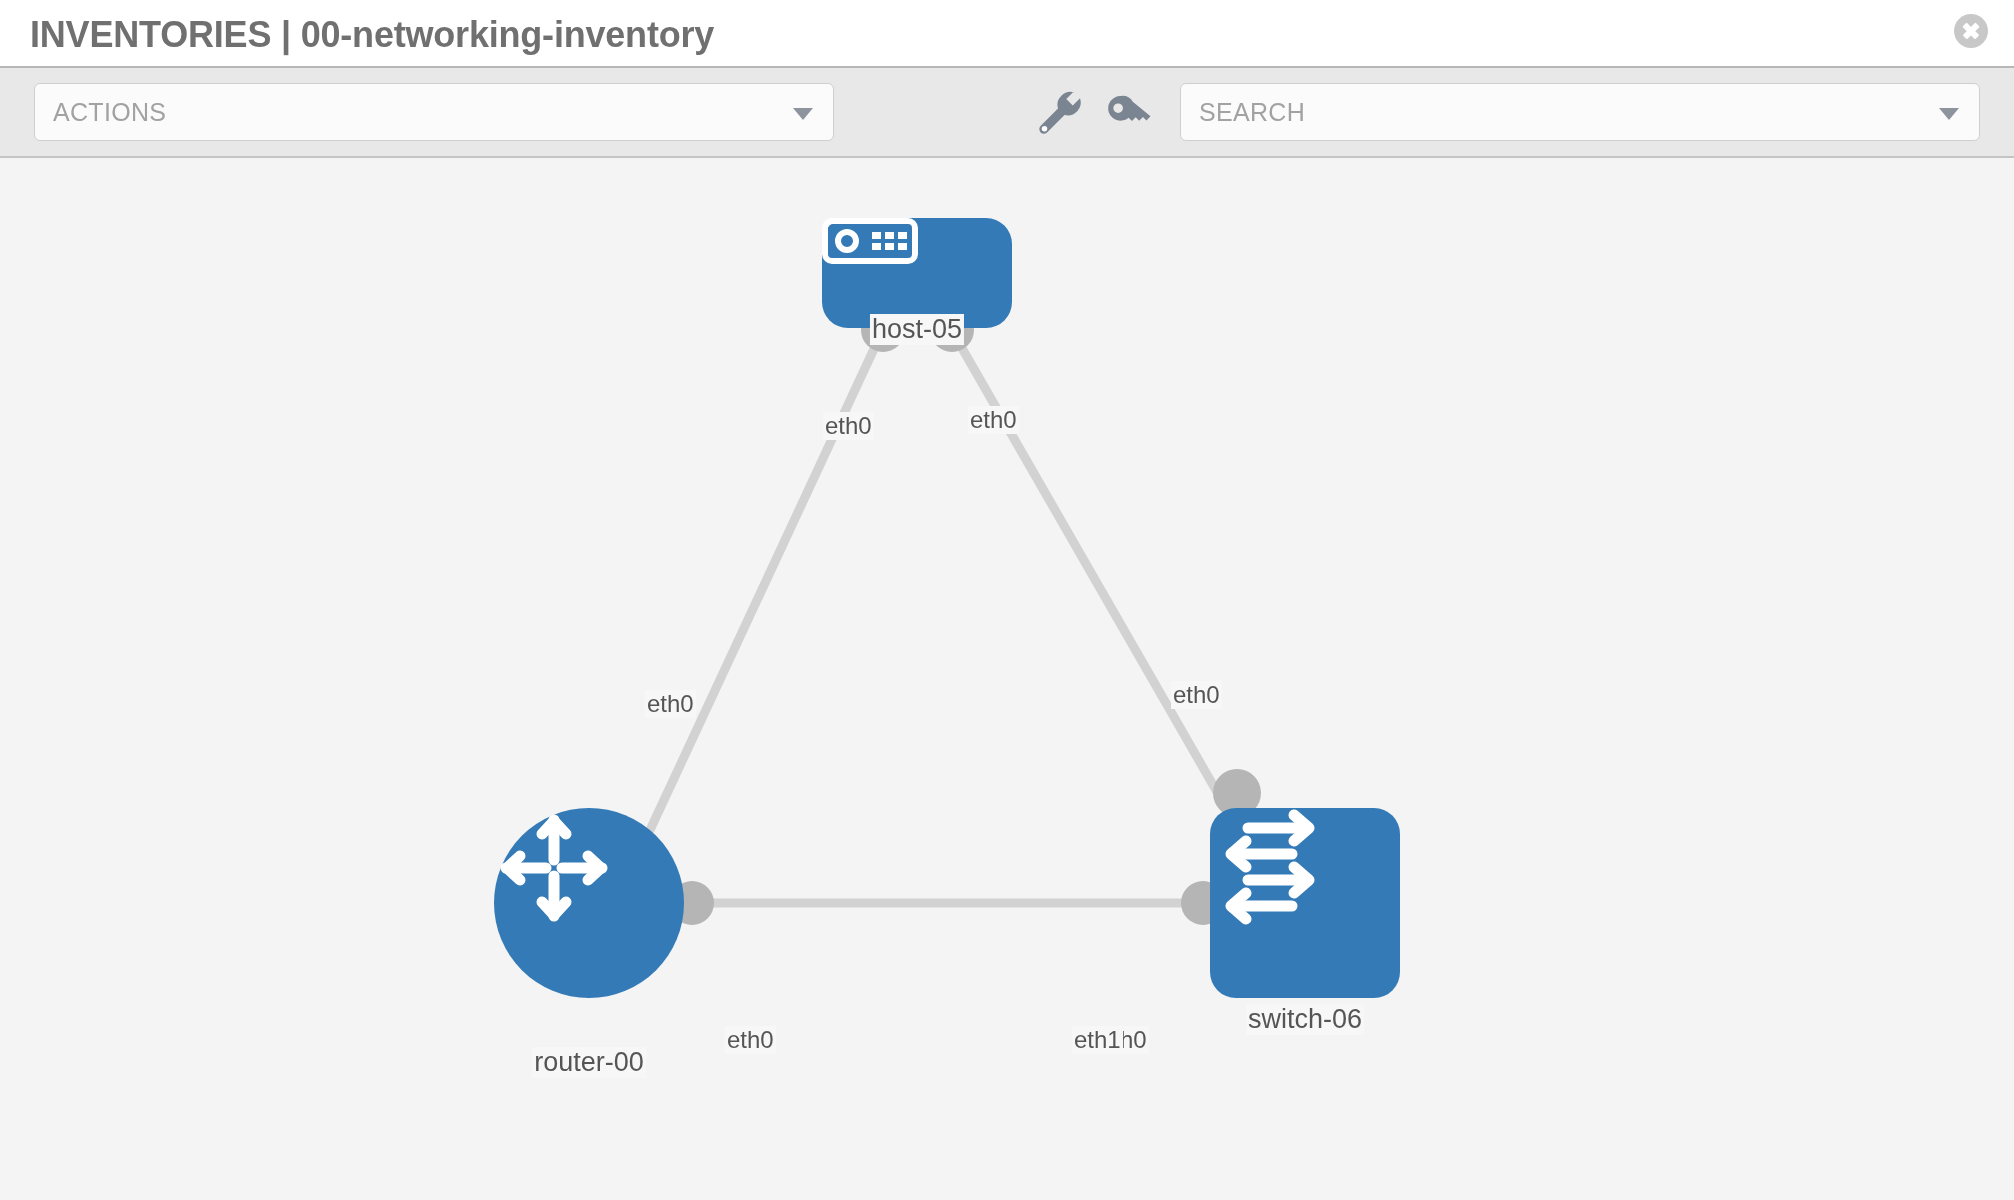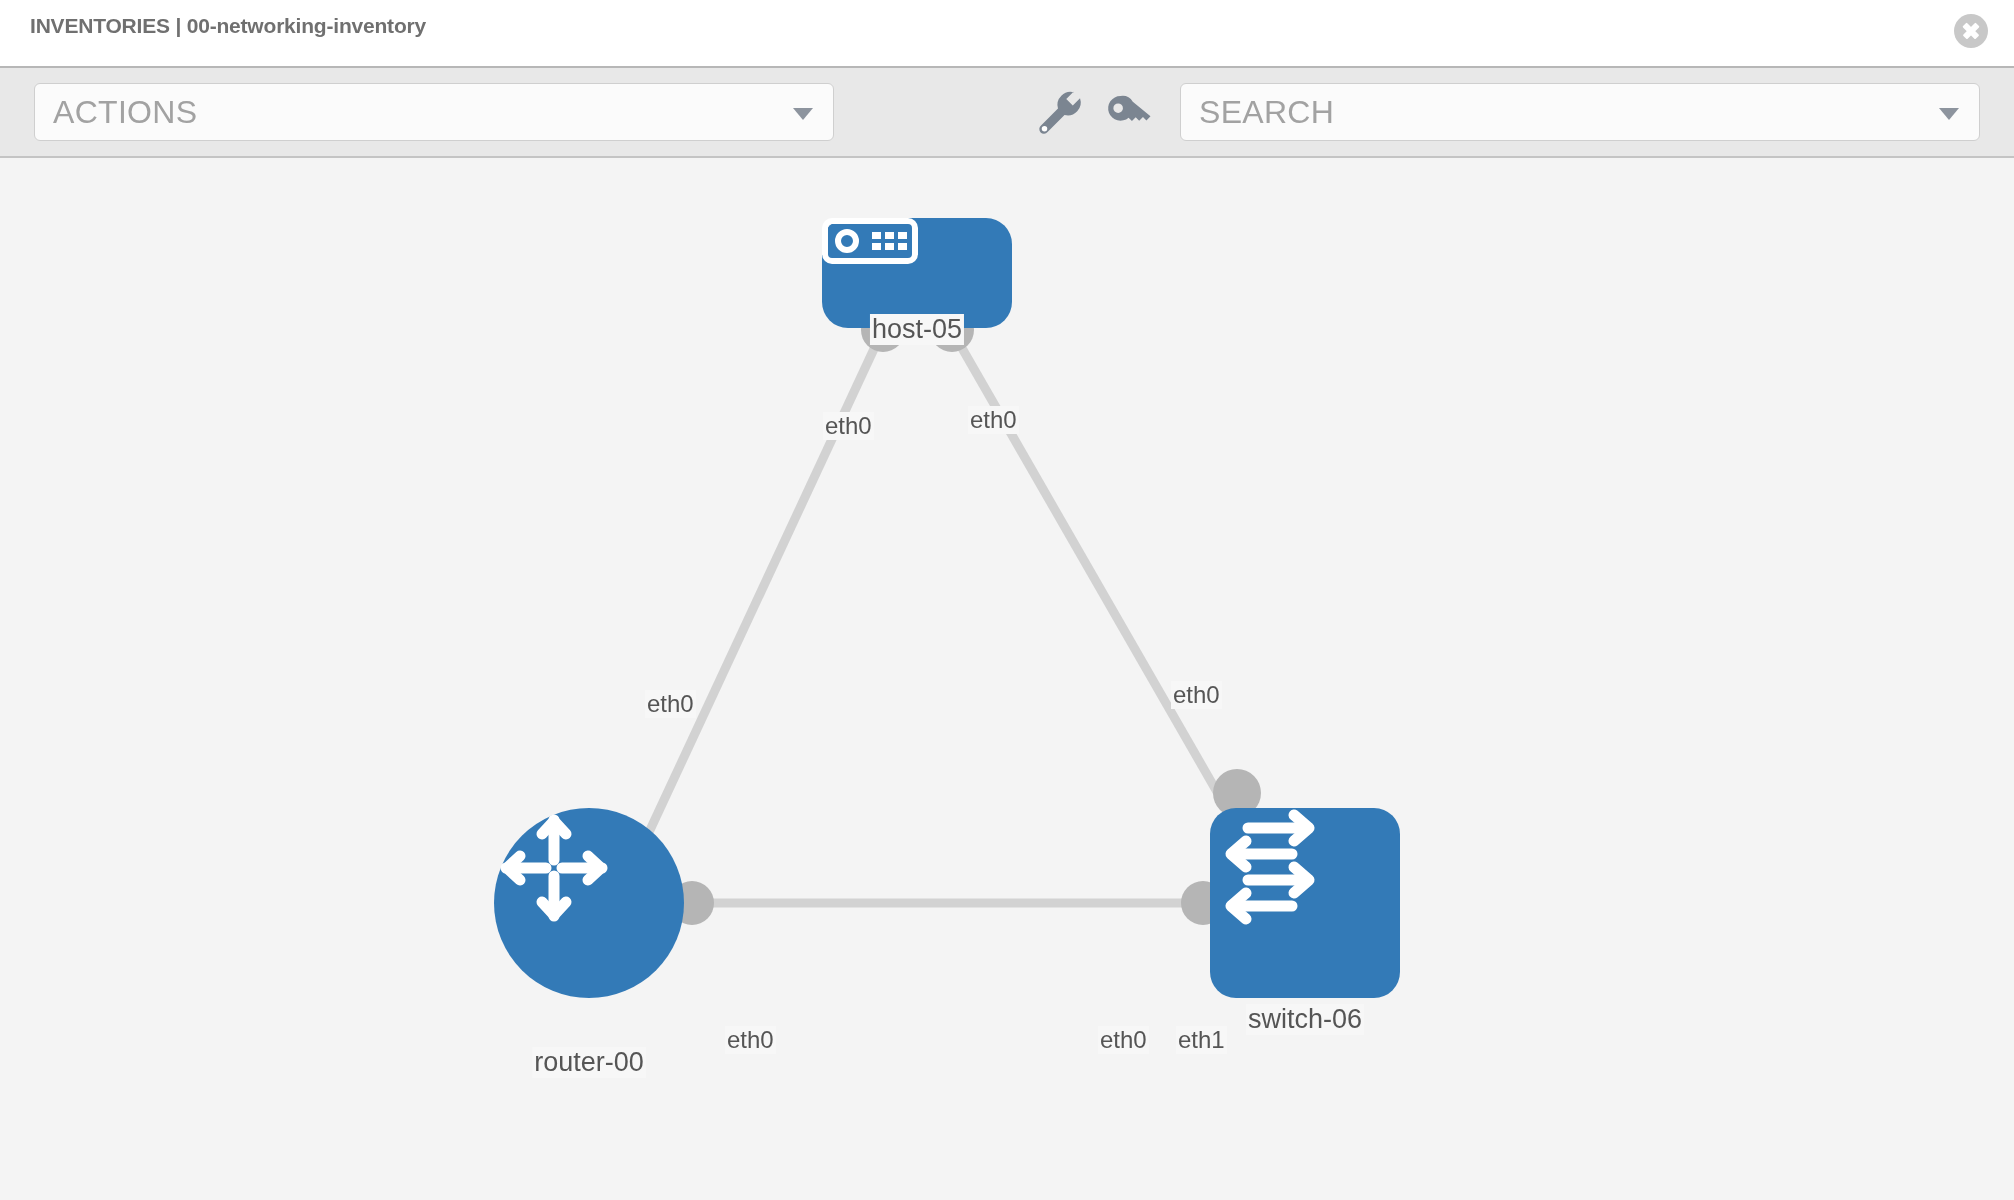--- a/index.html
+++ b/index.html
@@ -22,21 +22,21 @@
     width: 2014px;
     height: 68px;
     background: #ffffff;
     border-bottom: 2px solid #b7b7b7;
     box-sizing: border-box;
   }
   .page-title {
     position: absolute;
     left: 30px;
     top: 14px;
-    font-size: 21px;
+    font-size: 36px;
     font-weight: bold;
     color: #707070;
     letter-spacing: -0.2px;
     white-space: nowrap;
   }
   .close-btn {
     position: absolute;
     right: 26px;
     top: 14px;
     width: 34px;
@@ -77,21 +77,21 @@
     border: 1px solid #cfcfcf;
     border-radius: 6px;
     box-sizing: border-box;
     cursor: pointer;
   }
   .select-box .sel-label {
     position: absolute;
     left: 18px;
     top: 50%;
     transform: translateY(-50%);
-    font-size: 32px;
+    font-size: 25px;
     color: #a2a2a2;
     letter-spacing: 0.3px;
     white-space: nowrap;
   }
   .caret {
     position: absolute;
     right: 20px;
     top: 50%;
     margin-top: -4px;
     width: 0; height: 0;
@@ -293,17 +293,17 @@
     <div class="iface-label" style="left:968px; top:248px;">eth0</div>
 
     <div class="iface-label" style="left:645px; top:532px;">eth0</div>
 
     <div class="iface-label" style="left:1171px; top:523px;">eth0</div>
 
     <div class="iface-label" style="left:725px; top:868px;">eth0</div>
 
     <div class="iface-label" style="left:1098px; top:868px;">eth0</div>
 
-    <div class="iface-label" style="left:1176px; top:868px;">eth1</div>
+    <div class="iface-label" style="left:1072px; top:868px;">eth1</div>
 
   </div>
 
 </div>
 
 </body></html>

